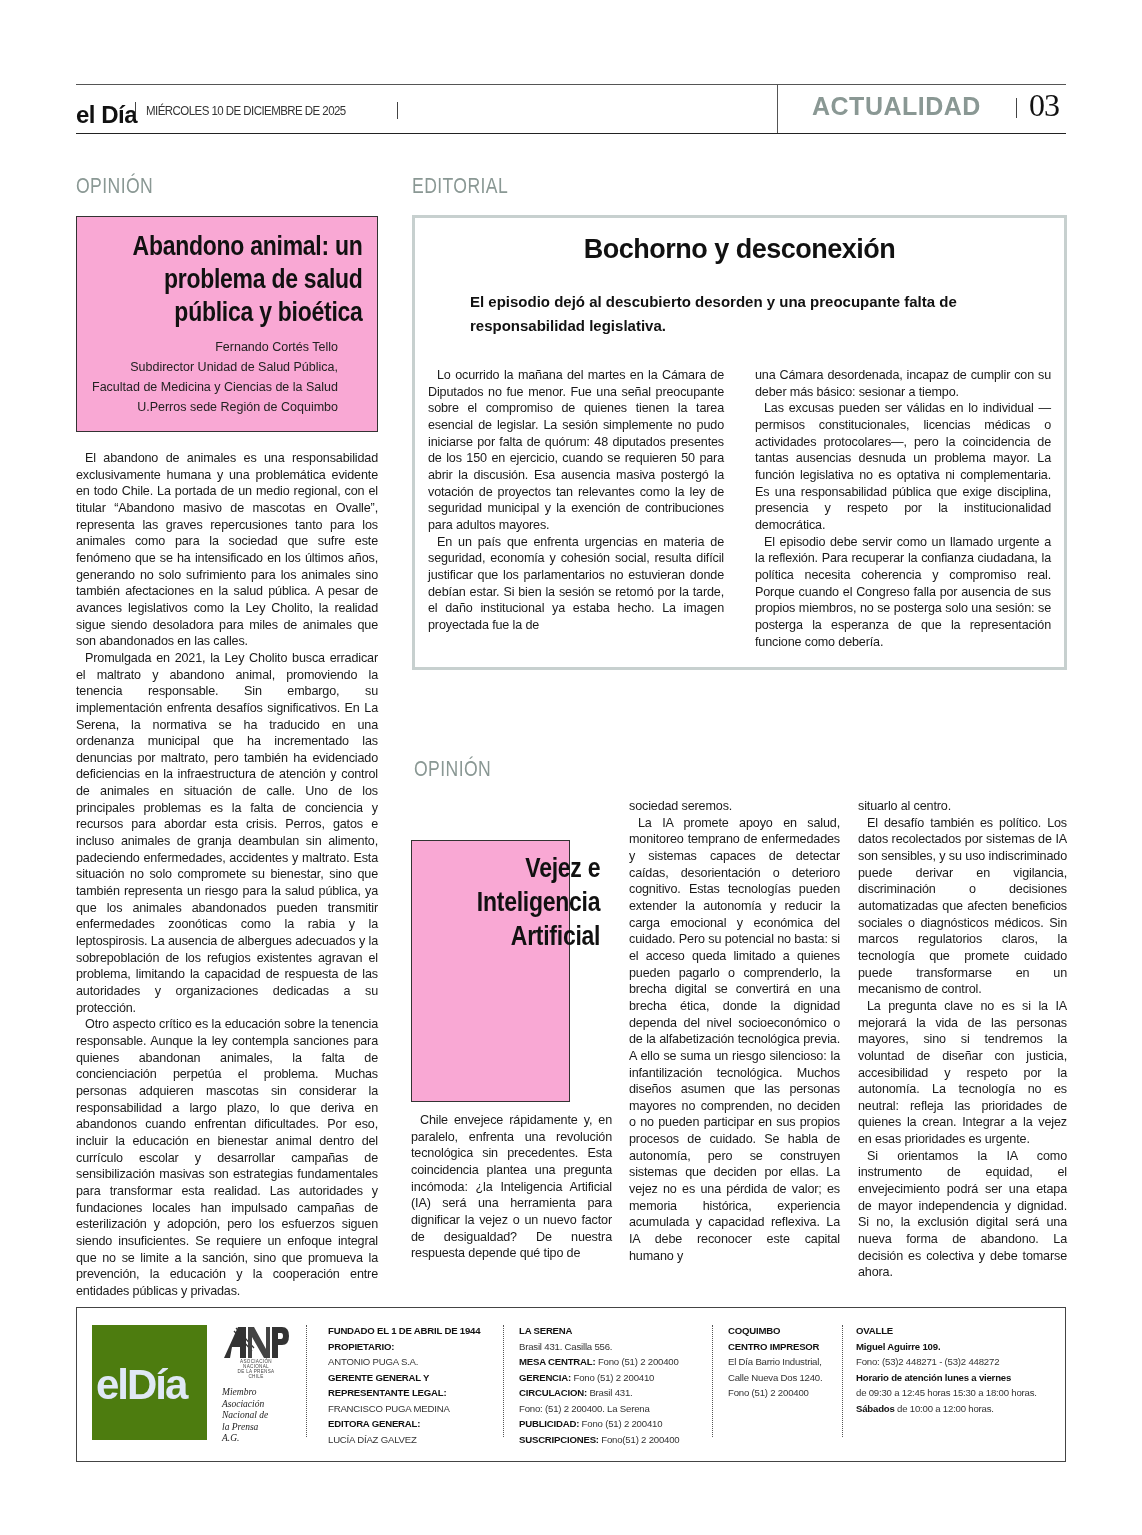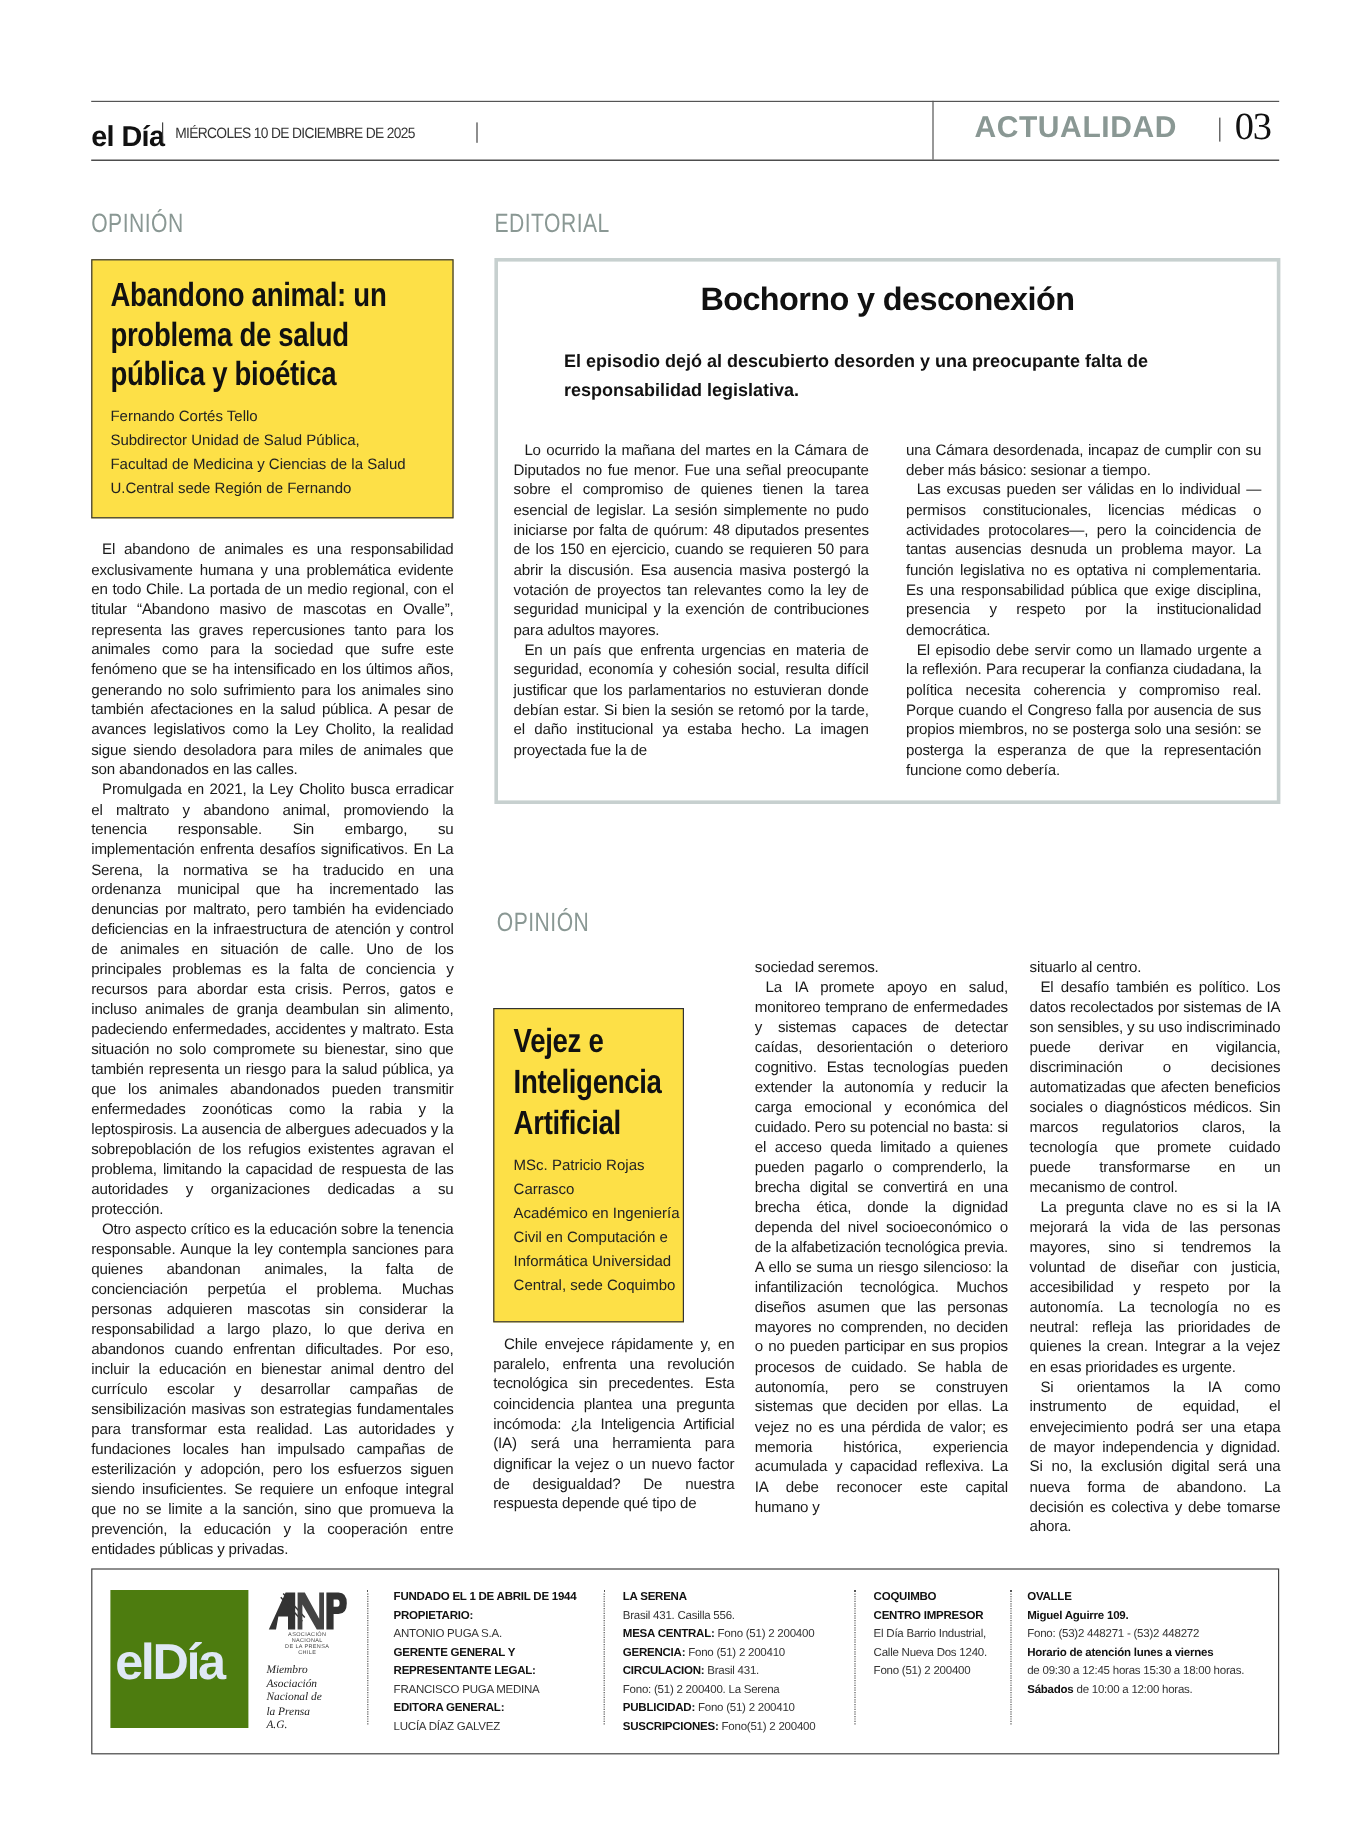--- a/index.html
+++ b/index.html
@@ -13,21 +13,21 @@
   .brand { left:76px; top:101px; font-family:"Liberation Sans", sans-serif; font-weight:bold; font-size:24px; letter-spacing:-0.5px; color:#111; }
   .bar { top:102px; width:0; height:17px; border-left:1px solid #444; }
   .date { left:146px; top:104px; font-size:12.5px; color:#333; letter-spacing:-0.6px; font-family:"Liberation Sans Narrow","Liberation Sans", sans-serif; transform:scaleX(0.92); transform-origin:left; }
   .section { left:812px; top:92px; font-weight:bold; font-size:25px; color:#8a9894; letter-spacing:0.5px; }
   .pagenum { left:1029px; top:87px; font-family:Liberation Serif, serif; font-size:32px; color:#111; letter-spacing:-1px; }
 
   
   .kicker { font-family:"Liberation Sans", sans-serif; font-size:22px; color:#8a9894; transform:scaleX(0.8); transform-origin:left; letter-spacing:0.5px; }
 
   
-  .opbox { border:1.5px solid #333; background:#fde047; box-sizing:border-box; }
+  .opbox { border:1.5px solid #333; background:#f9a8d4; box-sizing:border-box;text-align:right; }
   .op-title { font-weight:bold; color:#111; transform-origin:left; letter-spacing:-0.3px; }
   .byline { font-size:12.5px; color:#222; line-height:20px; }
   .byline div { white-space:nowrap; }
 
   .body { font-size:12.6px; line-height:16.65px; text-align:justify; color:#1a1a1a; letter-spacing:-0.15px; }
   .body p { margin:0; text-indent:9px; }
 
   
   .edbox { left:412px; top:215px; width:655px; height:455px; border:3px solid #c7d0cf; box-sizing:border-box; }
   .ed-title { left:412px; top:234px; width:655px; text-align:center; font-weight:bold; font-size:27px; color:#111; letter-spacing:-0.5px; }
@@ -62,21 +62,21 @@
 <div class="abs opbox" style="left:76px;top:216px;width:302px;height:216px">
   <div class="abs op-title" style="left:15px;top:12px;font-size:28px;line-height:33px;transform:scaleX(0.82);width:330px">
     <div>Abandono animal: un</div>
     <div>problema de salud</div>
     <div>pública y bioética</div>
   </div>
   <div class="abs byline" style="left:15px;top:120px">
     <div>Fernando Cortés Tello</div>
     <div>Subdirector Unidad de Salud Pública,</div>
     <div>Facultad de Medicina y Ciencias de la Salud</div>
-    <div>U.Central sede Región de Fernando</div>
+    <div>U.Perros sede Región de Coquimbo</div>
   </div>
 </div>
 <div class="abs body" style="left:76px;top:450px;width:302px">
   <p>El abandono de animales es una responsabilidad exclusivamente humana y una problemática evidente en todo Chile. La portada de un medio regional, con el titular “Abandono masivo de mascotas en Ovalle”, representa las graves repercusiones tanto para los animales como para la sociedad que sufre este fenómeno que se ha intensificado en los últimos años, generando no solo sufrimiento para los animales sino también afectaciones en la salud pública. A pesar de avances legislativos como la Ley Cholito, la realidad sigue siendo desoladora para miles de animales que son abandonados en las calles.</p>
   <p>Promulgada en 2021, la Ley Cholito busca erradicar el maltrato y abandono animal, promoviendo la tenencia responsable. Sin embargo, su implementación enfrenta desafíos significativos. En La Serena, la normativa se ha traducido en una ordenanza municipal que ha incrementado las denuncias por maltrato, pero también ha evidenciado deficiencias en la infraestructura de atención y control de animales en situación de calle. Uno de los principales problemas es la falta de conciencia y recursos para abordar esta crisis. Perros, gatos e incluso animales de granja deambulan sin alimento, padeciendo enfermedades, accidentes y maltrato. Esta situación no solo compromete su bienestar, sino que también representa un riesgo para la salud pública, ya que los animales abandonados pueden transmitir enfermedades zoonóticas como la rabia y la leptospirosis. La ausencia de albergues adecuados y la sobrepoblación de los refugios existentes agravan el problema, limitando la capacidad de respuesta de las autoridades y organizaciones dedicadas a su protección.</p>
   <p>Otro aspecto crítico es la educación sobre la tenencia responsable. Aunque la ley contempla sanciones para quienes abandonan animales, la falta de concienciación perpetúa el problema. Muchas personas adquieren mascotas sin considerar la responsabilidad a largo plazo, lo que deriva en abandonos cuando enfrentan dificultades. Por eso, incluir la educación en bienestar animal dentro del currículo escolar y desarrollar campañas de sensibilización masivas son estrategias fundamentales para transformar esta realidad. Las autoridades y fundaciones locales han impulsado campañas de esterilización y adopción, pero los esfuerzos siguen siendo insuficientes. Se requiere un enfoque integral que no se limite a la sanción, sino que promueva la prevención, la educación y la cooperación entre entidades públicas y privadas.</p>
 </div>
 
 <div class="abs kicker" style="left:412px;top:173px">EDITORIAL</div>
 <div class="abs edbox"></div>
@@ -91,28 +91,20 @@
   <p>Las excusas pueden ser válidas en lo individual —permisos constitucionales, licencias médicas o actividades protocolares—, pero la coincidencia de tantas ausencias desnuda un problema mayor. La función legislativa no es optativa ni complementaria. Es una responsabilidad pública que exige disciplina, presencia y respeto por la institucionalidad democrática.</p>
   <p>El episodio debe servir como un llamado urgente a la reflexión. Para recuperar la confianza ciudadana, la política necesita coherencia y compromiso real. Porque cuando el Congreso falla por ausencia de sus propios miembros, no se posterga solo una sesión: se posterga la esperanza de que la representación funcione como debería.</p>
 </div>
 
 <div class="abs kicker" style="left:414px;top:756px">OPINIÓN</div>
 <div class="abs opbox" style="left:411px;top:840px;width:159px;height:262px">
   <div class="abs op-title" style="left:16px;top:10px;font-size:28px;line-height:34px;transform:scaleX(0.82);width:210px">
     <div>Vejez e</div>
     <div>Inteligencia</div>
     <div>Artificial</div>
-  </div>
-  <div class="abs byline" style="left:16px;top:120px">
-    <div>MSc. Patricio Rojas</div>
-    <div>Carrasco</div>
-    <div>Académico en Ingeniería</div>
-    <div>Civil en Computación e</div>
-    <div>Informática Universidad</div>
-    <div>Central, sede Coquimbo</div>
   </div>
 </div>
 <div class="abs body" style="left:411px;top:1112px;width:201px">
   <p>Chile envejece rápidamente y, en paralelo, enfrenta una revolución tecnológica sin precedentes. Esta coincidencia plantea una pregunta incómoda: ¿la Inteligencia Artificial (IA) será una herramienta para dignificar la vejez o un nuevo factor de desigualdad? De nuestra respuesta depende qué tipo de</p>
 </div>
 <div class="abs body" style="left:629px;top:798px;width:211px">
   <p style="text-indent:0">sociedad seremos.</p>
   <p>La IA promete apoyo en salud, monitoreo temprano de enfermedades y sistemas capaces de detectar caídas, desorientación o deterioro cognitivo. Estas tecnologías pueden extender la autonomía y reducir la carga emocional y económica del cuidado. Pero su potencial no basta: si el acceso queda limitado a quienes pueden pagarlo o comprenderlo, la brecha digital se convertirá en una brecha ética, donde la dignidad dependa del nivel socioeconómico o de la alfabetización tecnológica previa. A ello se suma un riesgo silencioso: la infantilización tecnológica. Muchos diseños asumen que las personas mayores no comprenden, no deciden o no pueden participar en sus propios procesos de cuidado. Se habla de autonomía, pero se construyen sistemas que deciden por ellas. La vejez no es una pérdida de valor; es memoria histórica, experiencia acumulada y capacidad reflexiva. La IA debe reconocer este capital humano y</p>
 </div>
 <div class="abs body" style="left:858px;top:798px;width:209px">

